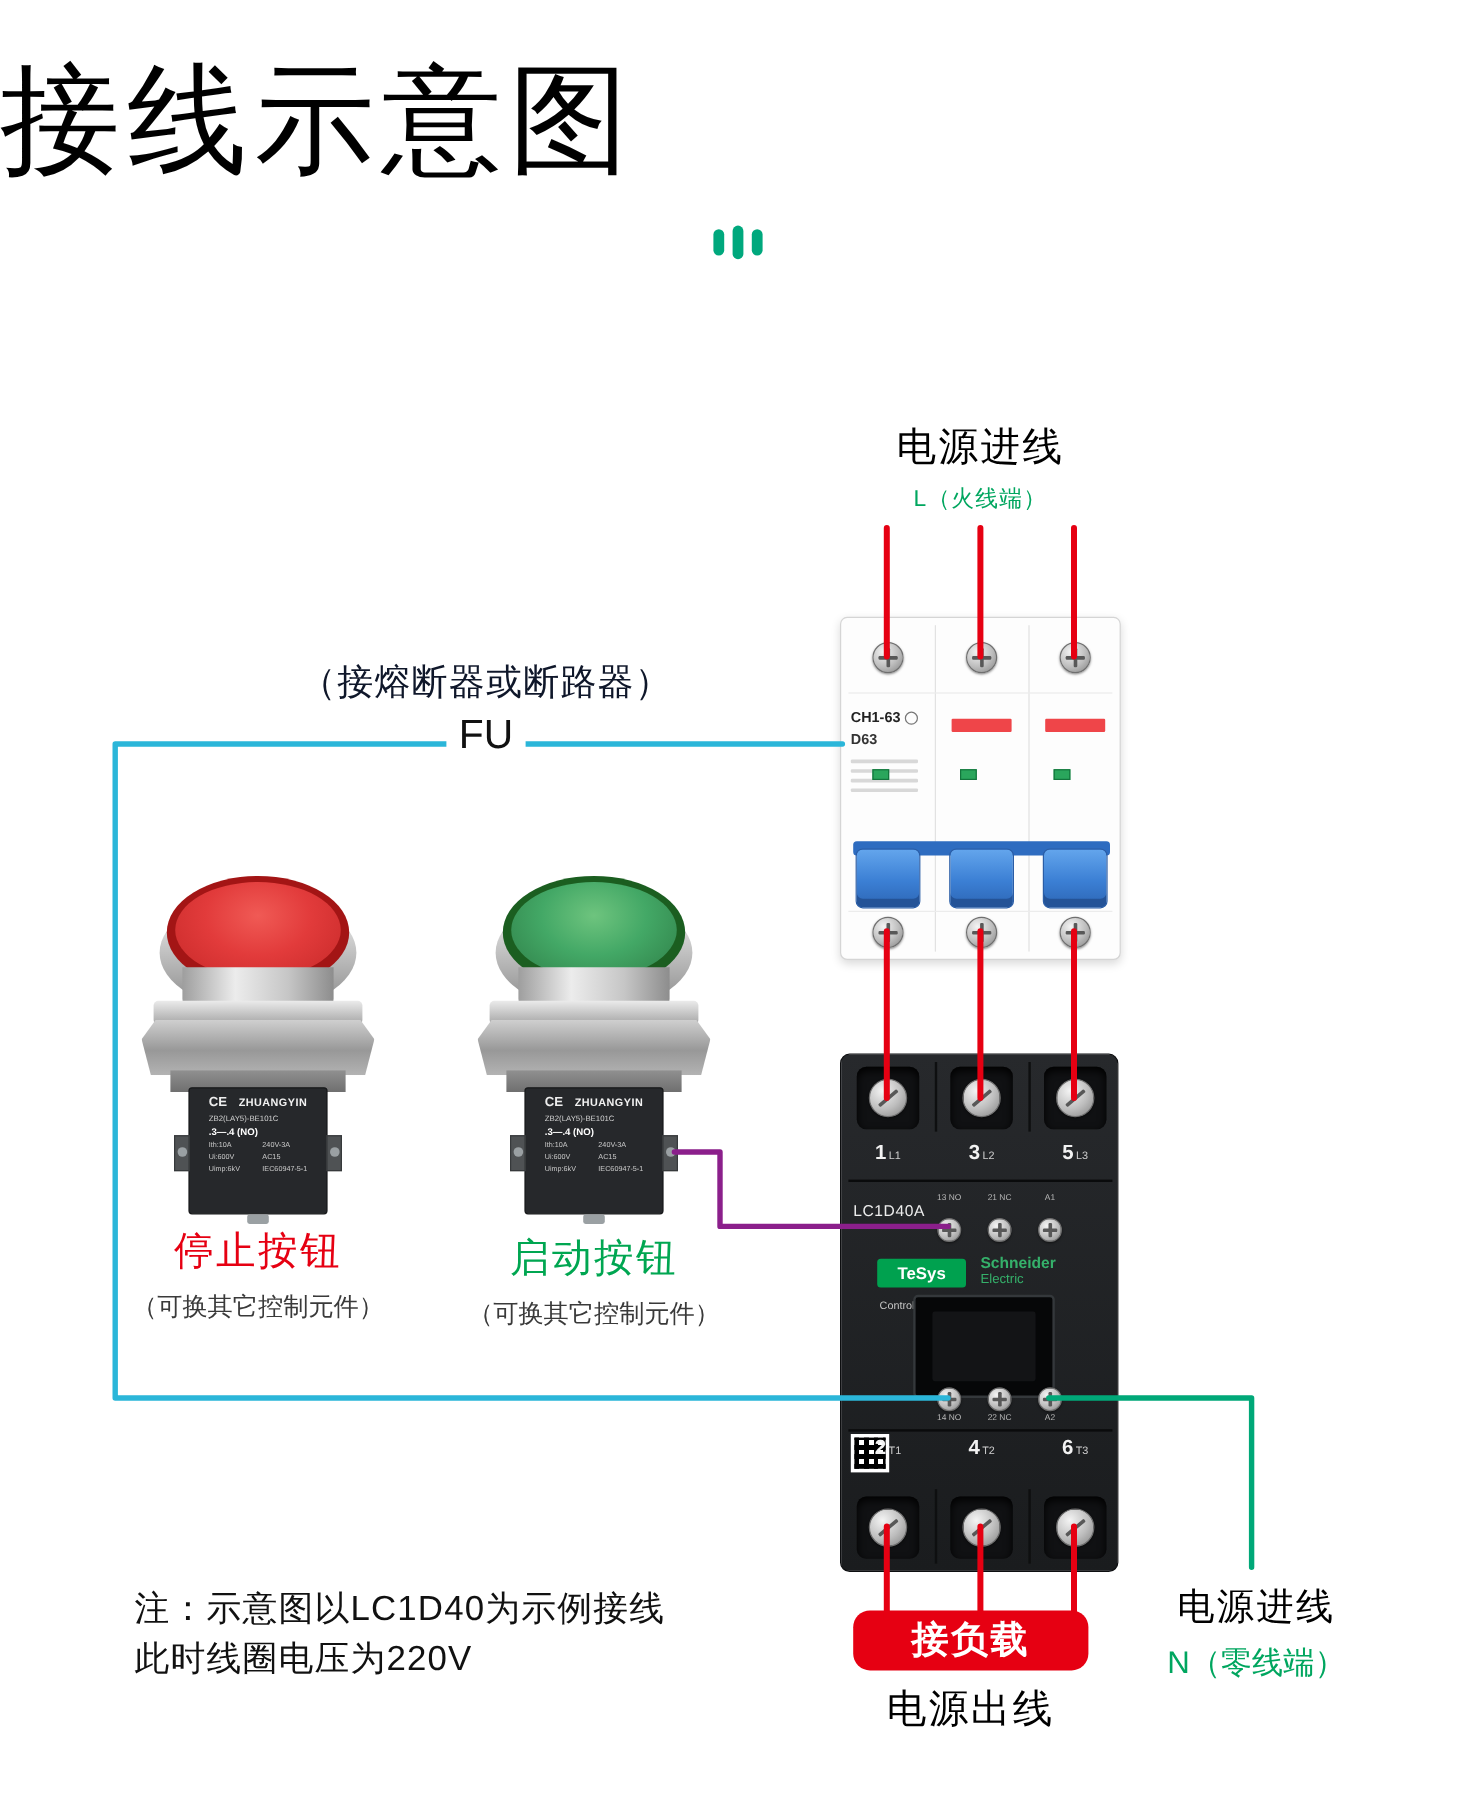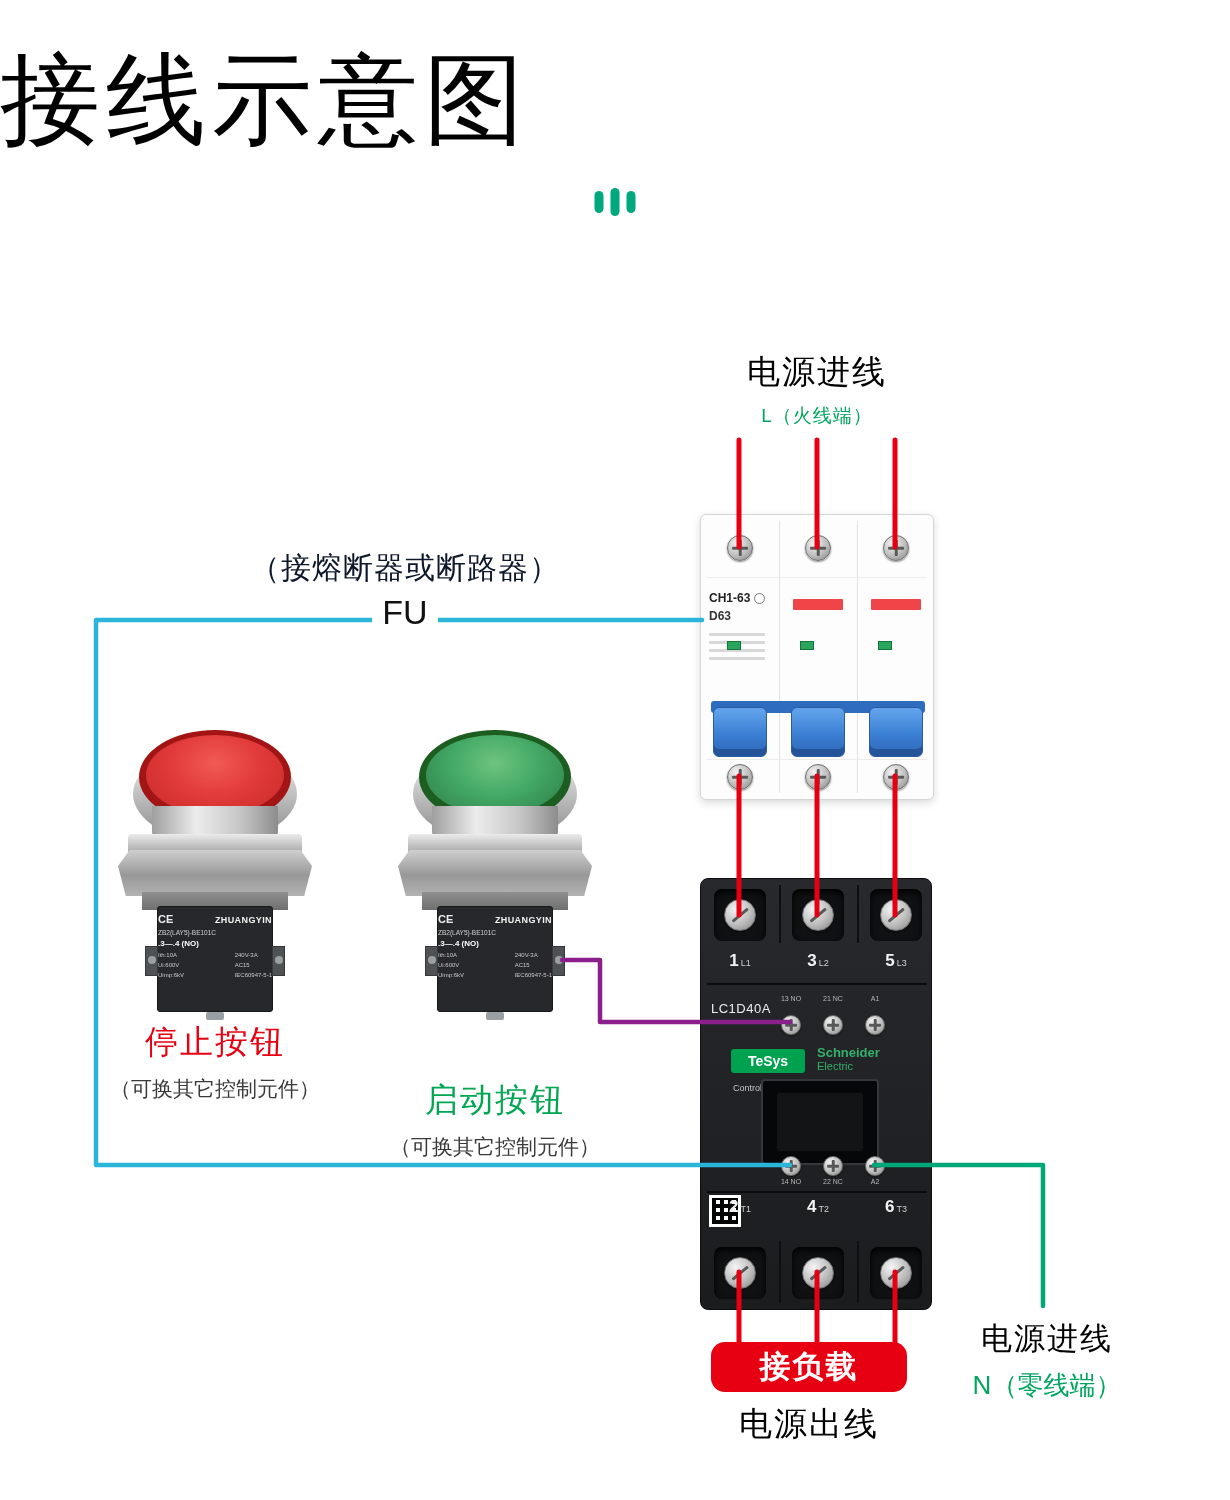--- a/index.html
+++ b/index.html
@@ -17,21 +17,21 @@
   .subtitle { top:254px; left:0; width:100%; text-align:center; font-size:34px; color:#4a4a4a; letter-spacing:3px; }
 
   
   .power-in-top { left:700px; top:350px; width:234px; text-align:center; }
   .power-in-top .l1 { font-size:33px; color:#000; font-weight:500; letter-spacing:2px; }
   .power-in-top .l2 { margin-top:8px; font-size:19px; color:#00a65f; letter-spacing:1px; }
   .fuse-label { left:240px; top:548px; width:330px; text-align:center; }
   .fuse-label .note { font-size:30px; color:#0f172a; letter-spacing:1px; }
   .fuse-label .fu { display:inline-block; margin-top:4px; font-size:34px; color:#111; background:#fff; padding:0 10px; position:relative; z-index:31; }
   .stop-caption { left:95px; top:1020px; width:240px; text-align:center; }
-  .start-caption { left:375px; top:1078px; width:240px; text-align:center; }
+  .start-caption { left:375px; top:1026px; width:240px; text-align:center; }
   .cap-title-red { font-size:33px; color:#e60012; font-weight:500; letter-spacing:2px; }
   .cap-title-green { font-size:33px; color:#00a651; font-weight:500; letter-spacing:2px; }
   .cap-note { margin-top:10px; font-size:21px; color:#3a3a3a; }
   .bottom-note { left:112px; top:1320px; }
   .bottom-note div { font-size:29px; color:#111; letter-spacing:1px; line-height:1.45; }
   .load-pill { left:711px; top:1342px; width:196px; height:50px; background:#e60012; border-radius:14px; color:#fff; font-size:31px; font-weight:bold; text-align:center; line-height:50px; letter-spacing:2px; }
   .power-out { left:700px; top:1402px; width:218px; text-align:center; font-size:33px; color:#000; font-weight:500; letter-spacing:2px; }
   .power-in-right { left:952px; top:1318px; width:190px; text-align:center; }
   .power-in-right .l1 { font-size:31px; color:#000; font-weight:500; letter-spacing:2px; }
   .power-in-right .l2 { margin-top:8px; font-size:26px; color:#00a65f; }
@@ -64,21 +64,21 @@
   .pb .cap-rim { position:absolute; left:43px; top:6px; width:152px; height:94px; border-radius:50%; }
   .pb .cap-top { position:absolute; left:50px; top:11px; width:138px; height:80px; border-radius:50%; }
   .pb.red .cap-rim { background:#a31515; }
   .pb.red .cap-top { background:radial-gradient(ellipse at 50% 35%, #f05a55 0%, #e23b3b 45%, #c62828 100%); }
   .pb.grn .cap-rim { background:#1b5e20; }
   .pb.grn .cap-top { background:radial-gradient(ellipse at 50% 35%, #6ec47e 0%, #43a866 45%, #2e7d46 100%); }
   .pb .neck { position:absolute; left:56px; top:82px; width:126px; height:36px; background:linear-gradient(90deg,#9e9e9e,#ececec 35%,#c6c6c6 70%,#8d8d8d); border-radius:0 0 10px 10px; }
   .pb .collar { position:absolute; left:32px; top:110px; width:174px; height:20px; background:linear-gradient(#ebebeb,#a4a4a4); border-radius:4px; }
   .pb .mount { position:absolute; left:22px; top:126px; width:194px; height:46px; background:linear-gradient(180deg,#cfcfcf,#989898 55%,#b3b3b3); clip-path:polygon(6% 0,94% 0,100% 35%,96% 100%,4% 100%,0 35%); }
   .pb .submount { position:absolute; left:46px; top:168px; width:146px; height:18px; background:linear-gradient(#909090,#6f6f6f); }
-  .pb .block { position:absolute; left:61px; top:182px; width:116px; height:106px; background:#26282b; border:1px solid #17181a; border-radius:3px; padding:6px 0; }
+  .pb .block { position:absolute; left:61px; top:182px; width:116px; height:106px; background:#26282b; border:1px solid #17181a; border-radius:3px; padding:6px 16px; }
   .blk-row { display:flex; justify-content:space-between; align-items:baseline; }
   .blk-ce { font-size:11px; font-weight:bold; color:#ededed; }
   .blk-brand { font-size:9px; font-weight:bold; color:#f2f2f2; letter-spacing:.4px; }
   .blk-model { font-size:6.5px; color:#d0d0d0; margin-top:4px; white-space:nowrap; }
   .blk-contact { font-size:8px; color:#fff; margin-top:3px; font-weight:bold; }
   .blk-specs { display:flex; justify-content:space-between; margin-top:3px; font-size:6px; color:#c9c9c9; line-height:1.65; }
   .pb .term { position:absolute; top:222px; width:13px; height:30px; background:#4f5254; border:1px solid #36393b; }
   .pb .term.l { left:49px; } .pb .term.r { left:176px; }
   .pb .term i { position:absolute; left:2px; top:9px; width:8px; height:8px; border-radius:50%; background:#9aa0a3; }
   .pb .plunger { position:absolute; left:110px; top:288px; width:18px; height:8px; background:#9aa0a3; border-radius:2px; }
@@ -325,20 +325,24 @@
         <div class="screw slot"></div>
       </div>
     <div class="ct-recess" style="left:91px;top:368px">
         <div class="screw slot"></div>
       </div>
     <div class="ct-recess" style="left:169px;top:368px">
         <div class="screw slot"></div>
       </div>
   </div>
 
+  <div class="abs bottom-note">
+    <div>注：示意图以LC1D40为示例接线</div>
+    <div>此时线圈电压为220V</div>
+  </div>
   <div class="abs power-out">电源出线</div>
   <div class="abs load-pill">接负载</div>
   <div class="abs power-in-right">
     <div class="l1">电源进线</div>
     <div class="l2">N（零线端）</div>
   </div>
 
   <svg class="wires" width="1230" height="1500" viewBox="0 0 1230 1500">
     <path fill="none" stroke-width="5" stroke-linecap="round" d="M739 440 L739 547 M817 440 L817 547 M895 440 L895 547" stroke="#e60012"></path>
     <path fill="none" stroke-width="5" stroke-linecap="round" d="M739 776 L739 915 M817 776 L817 915 M895 776 L895 915" stroke="#e60012"></path>

